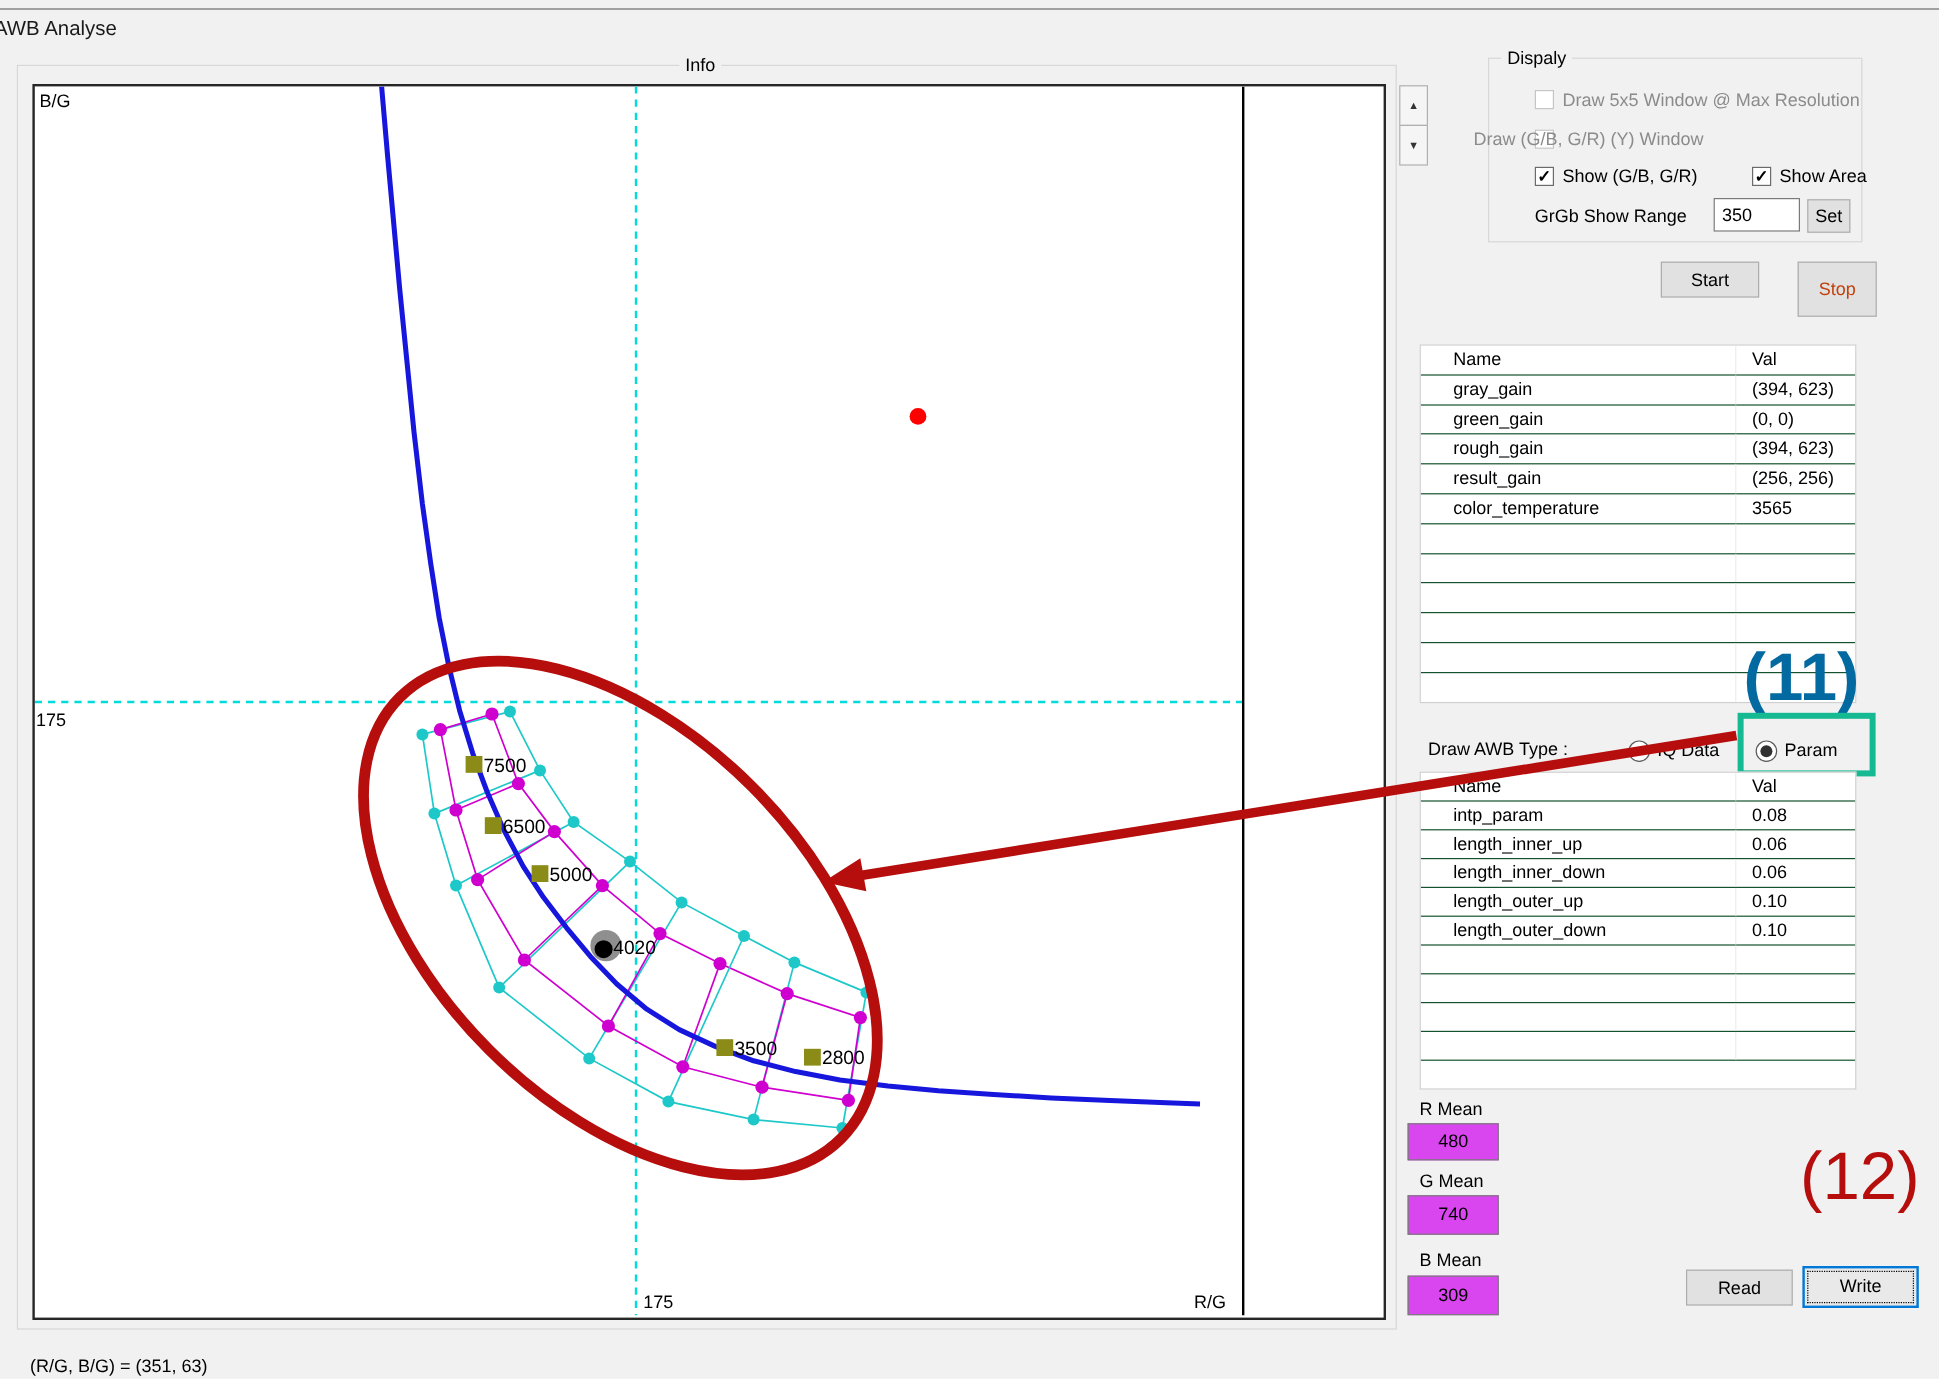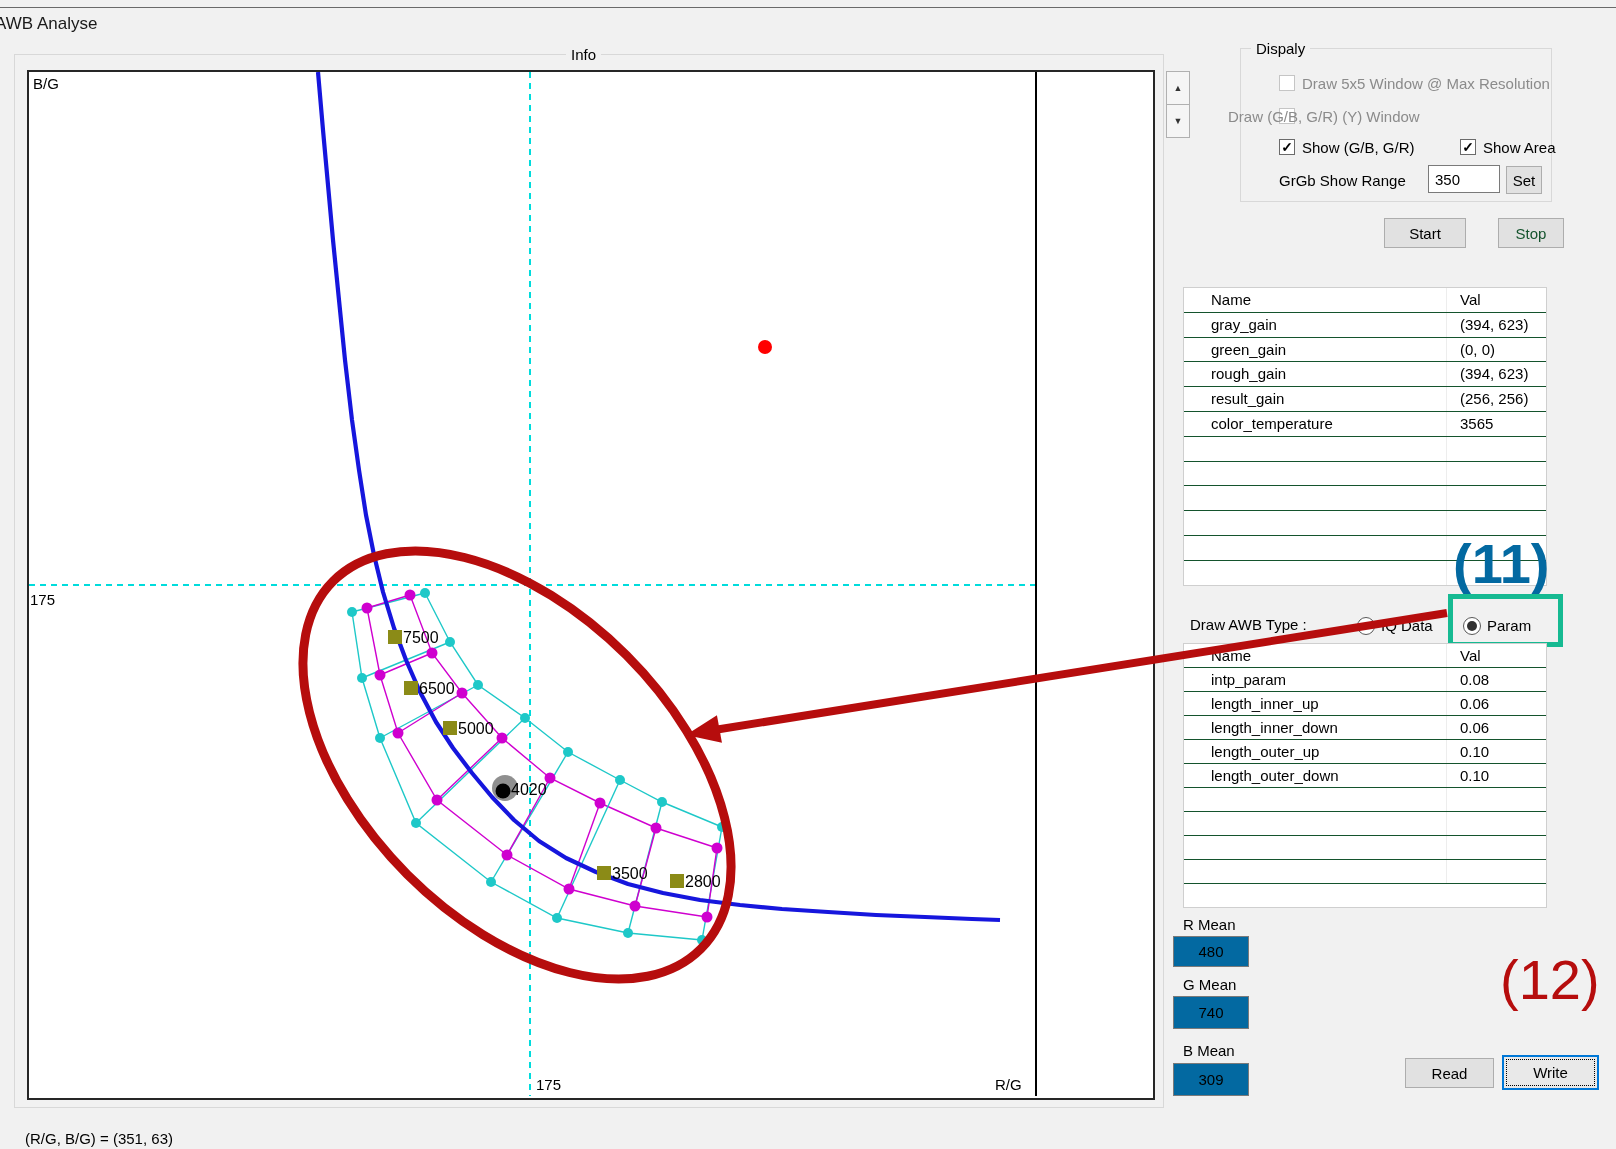--- a/index.html
+++ b/index.html
@@ -31,21 +31,21 @@
   .cb2{left:1279px;top:108px;} .cbl2{left:1228px;top:108px;}
   .cb3{left:1279px;top:139px;} .cbl3{left:1302px;top:139px;}
   .cb4{left:1460px;top:139px;} .cbl4{left:1483px;top:139px;}
   .grgb-lbl{left:1279px;top:172px;}
   .grgb-input{left:1428px;top:165px;width:72px;height:28px;border:1px solid #7a7a7a;background:#fff;
       font-size:15px;font-family:"Liberation Sans",sans-serif;padding:0 0 0 6px;box-sizing:border-box;}
   .btn{background:#e1e1e1;border:1px solid #adadad;font-size:15px;font-family:"Liberation Sans",sans-serif;
       display:flex;align-items:center;justify-content:center;box-sizing:border-box;}
   .set-btn{left:1506px;top:166px;width:36px;height:28px;}
   .start-btn{left:1384px;top:218px;width:82px;height:30px;}
-  .stop-btn{left:1498px;top:218px;width:66px;height:30px;color:#14532d;}
+  .stop-btn{left:1498px;top:218px;width:66px;height:46px;color:#c2410c;}
   .read-btn{left:1405px;top:1058px;width:89px;height:30px;}
   .write-btn{left:1502px;top:1055px;width:97px;height:35px;border:2px solid #0078d7;
       outline:1px dotted #000;outline-offset:-5px;background:#e9e9e9;}
   .table{background:#fff;border:1px solid #cfcfcf;box-sizing:border-box;overflow:hidden;}
   .gain-table{left:1183px;top:287px;width:364px;height:299px;}
   .param-table{left:1183px;top:643px;width:364px;height:265px;}
   .trow{display:flex;border-bottom:1px solid #14532d;font-size:15px;box-sizing:border-box;padding-left:14px;}
   .gain-table .trow{height:24.8px;line-height:24.5px;}
   .param-table .trow{height:24px;line-height:23.5px;}
   .c1{width:249px;padding-left:13px;border-right:1px solid #ededed;box-sizing:border-box;overflow:hidden;}
@@ -54,21 +54,21 @@
   .radio{width:18px;height:18px;border:1px solid #595959;border-radius:50%;background:#fff;
       box-sizing:border-box;display:flex;align-items:center;justify-content:center;}
   .radio.selected::before{content:"";width:10px;height:10px;border-radius:50%;background:#323232;}
   .radio1{left:1357px;top:617px;} .rlbl1{left:1381px;top:617px;}
   .radio2{left:1463px;top:617px;} .rlbl2{left:1487px;top:617px;}
   .teal-rect{left:1448px;top:594px;width:115px;height:53px;border:5px solid #16ba92;box-sizing:border-box;}
   .annot{font-size:56px;color:#b60d0d;line-height:1;white-space:nowrap;}
   .annot11{left:1453px;top:536px;}
   .annot12{left:1500px;top:952px;}
   .mean-lbl{font-size:15px;}
-  .mean-box{width:76px;border:1px solid #7a7a7a;background:#0369a1;font-size:15px;
+  .mean-box{width:76px;border:1px solid #7a7a7a;background:#d946ef;font-size:15px;
       display:flex;align-items:center;justify-content:center;box-sizing:border-box;}
   .rmean-lbl{left:1183px;top:916px;} .rmean-box{left:1173px;top:936px;height:31px;}
   .gmean-lbl{left:1183px;top:976px;} .gmean-box{left:1173px;top:996px;height:33px;}
   .bmean-lbl{left:1183px;top:1042px;} .bmean-box{left:1173px;top:1063px;height:33px;}
   .status{left:25px;top:1130px;font-size:15px;}
   #overlay{left:0;top:0;pointer-events:none;}
 </style>
 </head>
 <body>
 

